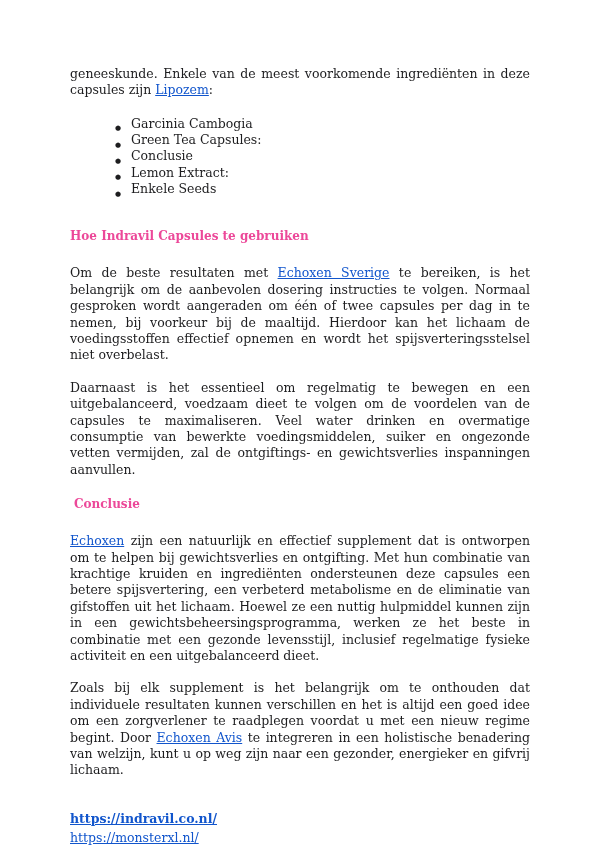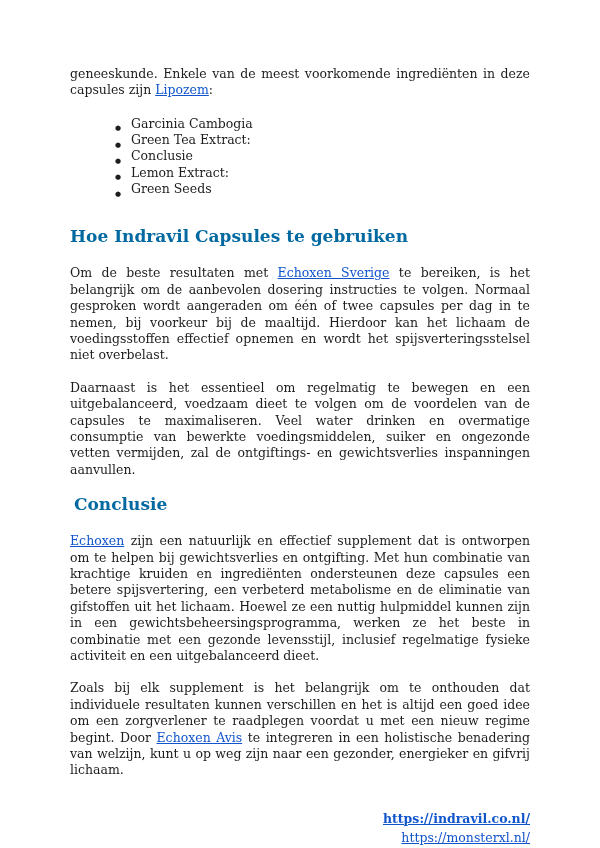--- a/index.html
+++ b/index.html
@@ -43,56 +43,56 @@
     padding-left: 16px;
   }
   ul.ingredient-list li::before {
     content: "●";
     font-size: 7px;
     position: absolute;
     left: 0;
     top: 4.5px;
   }
   h2.doc-heading {
-    font-size: 17px;
+    font-size: 12px;
     line-height: 20px;
     font-weight: bold;
-    color: #0369a1;
+    color: #ec4899;
     margin: 0;
   }
   h2.heading-usage {
     margin: 29px 0 19px 0;
   }
   h2.heading-conclusion {
     margin: 12px 0 19px 4px;
   }
   .footer-links {
     margin-top: 29px;
   }
   .footer-links a {
     display: inline-block;
     font-size: 12.5px;
     line-height: 16.6px;
   }
-  .footer-links .row { display: block; text-align: right; }
+  .footer-links .row { display: block; }
   .bold-link { font-weight: bold; }
 </style>
 </head>
 <body>
 
 <div class="page">
 
   <p class="body-text"><span>geneeskunde. Enkele van de meest voorkomende ingrediënten in deze capsules zijn </span><a class="doc-link">Lipozem</a><span>:</span></p>
 
   <ul class="ingredient-list">
     <li>Garcinia Cambogia</li>
-    <li>Green Tea Extract:</li>
+    <li>Green Tea Capsules:</li>
     <li>Conclusie</li>
     <li>Lemon Extract:</li>
-    <li>Green Seeds</li>
+    <li>Enkele Seeds</li>
   </ul>
 
   <h2 class="doc-heading heading-usage">Hoe Indravil Capsules te gebruiken</h2>
 
   <p class="body-text"><span>Om de beste resultaten met </span><a class="doc-link">Echoxen Sverige</a><span> te bereiken, is het belangrijk om de aanbevolen dosering instructies te volgen. Normaal gesproken wordt aangeraden om één of twee capsules per dag in te nemen, bij voorkeur bij de maaltijd. Hierdoor kan het lichaam de voedingsstoffen effectief opnemen en wordt het spijsverteringsstelsel niet overbelast.</span></p>
 
   <p class="body-text">Daarnaast is het essentieel om regelmatig te bewegen en een uitgebalanceerd, voedzaam dieet te volgen om de voordelen van de capsules te maximaliseren. Veel water drinken en overmatige consumptie van bewerkte voedingsmiddelen, suiker en ongezonde vetten vermijden, zal de ontgiftings- en gewichtsverlies inspanningen aanvullen.</p>
 
   <h2 class="doc-heading heading-conclusion">Conclusie</h2>
 

